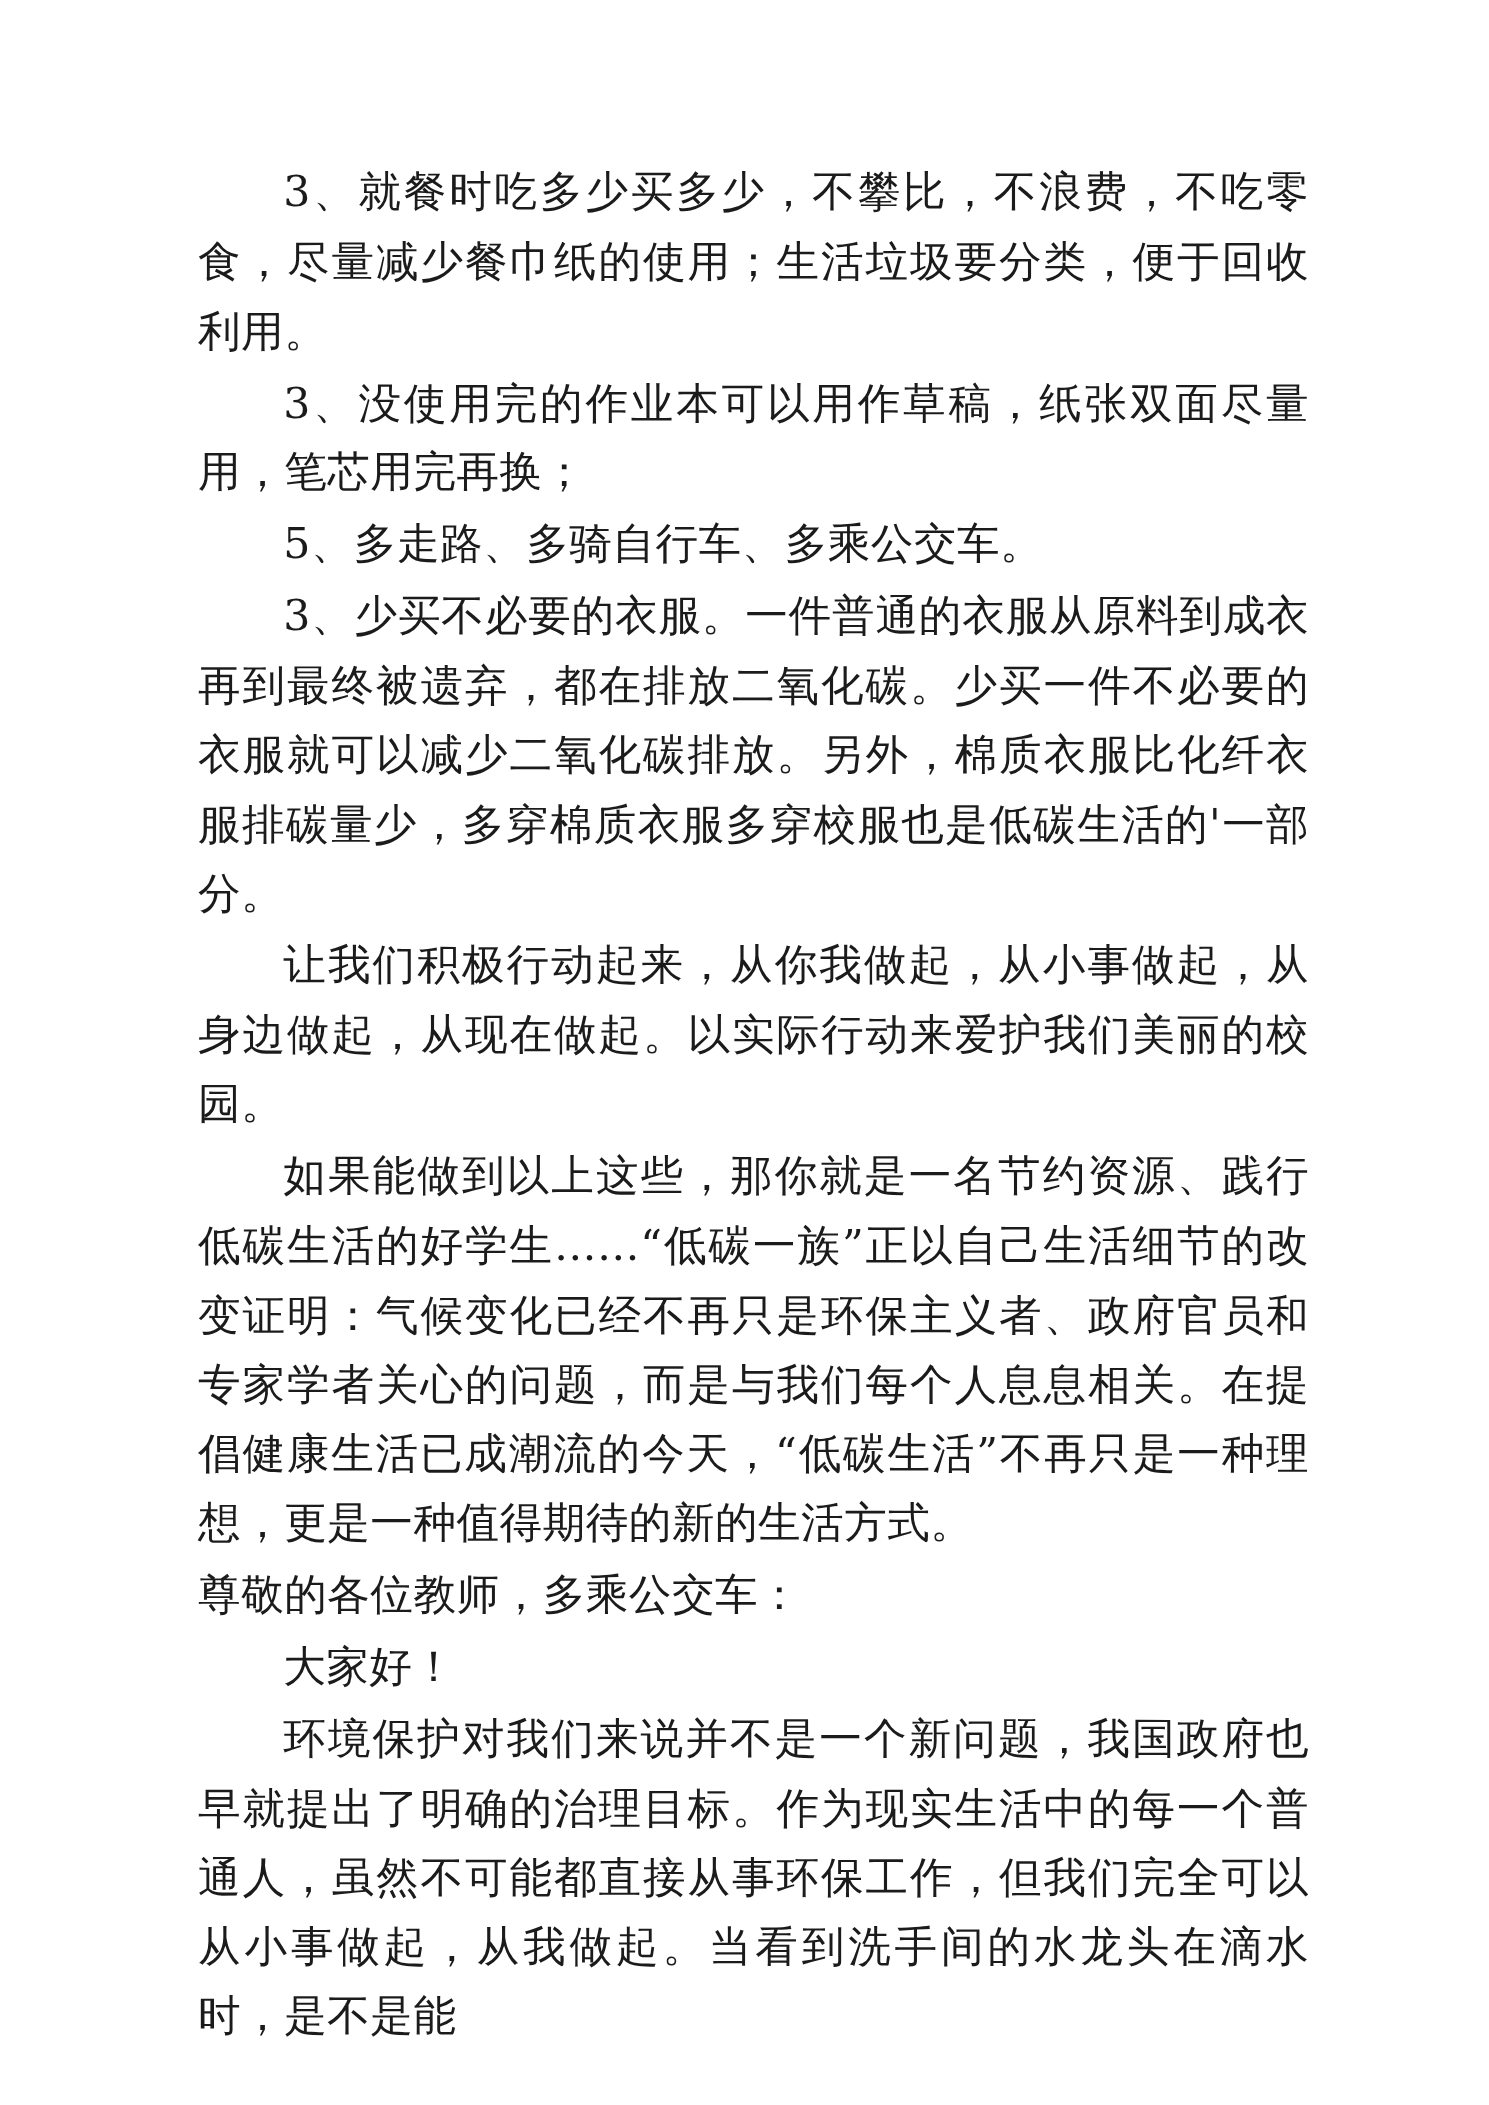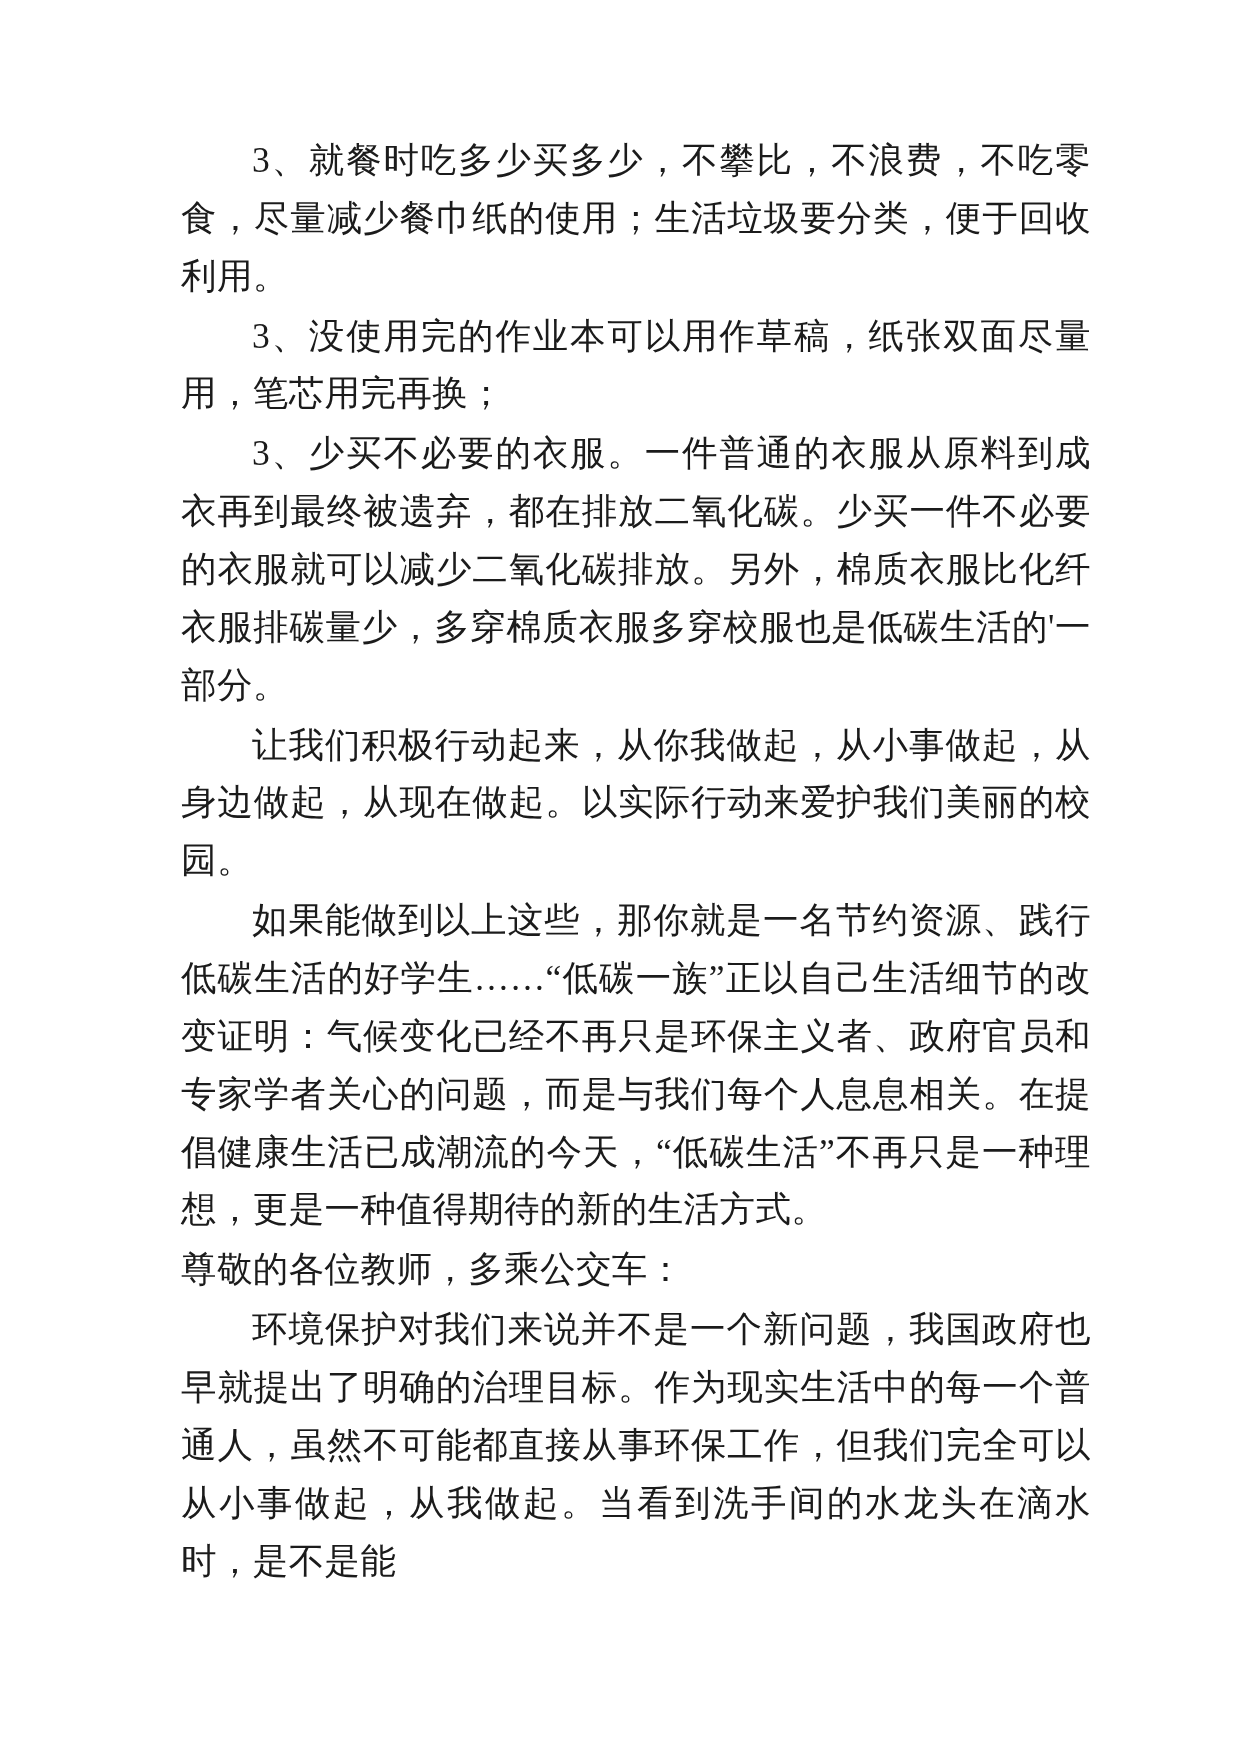--- a/index.html
+++ b/index.html
@@ -23,40 +23,41 @@
   }
   .doc-body {
     font-size: 35.5px;
     line-height: 1.63;
     text-align: justify;
     text-justify: inter-ideograph;
     letter-spacing: 0.4px;
     color: #1b1b1b;
   }
   p {
-    margin: 0 0 2px 16px;
-    font-family: Liberation Serif, serif;
+    margin: 0 0 2px 0;
   }
   p.indent {
     text-indent: 2em;
   }
   p.noindent {
     text-indent: 0;
   }
   p.heading {
     text-indent: 0;
     margin-top: 4px;
   }
 </style>
 </head>
 <body>
 
 <div class="page">
   <div class="doc-body">
     <p class="indent">3、就餐时吃多少买多少，不攀比，不浪费，不吃零食，尽量减少餐巾纸的使用；生活垃圾要分类，便于回收利用。</p>
     <p class="indent">3、没使用完的作业本可以用作草稿，纸张双面尽量用，笔芯用完再换；</p>
+    <p class="indent">5、多走路、多骑自行车、多乘公交车。</p>
     <p class="indent">3、少买不必要的衣服。一件普通的衣服从原料到成衣再到最终被遗弃，都在排放二氧化碳。少买一件不必要的衣服就可以减少二氧化碳排放。另外，棉质衣服比化纤衣服排碳量少，多穿棉质衣服多穿校服也是低碳生活的'一部分。</p>
     <p class="indent">让我们积极行动起来，从你我做起，从小事做起，从身边做起，从现在做起。以实际行动来爱护我们美丽的校园。</p>
     <p class="indent">如果能做到以上这些，那你就是一名节约资源、践行低碳生活的好学生……“低碳一族”正以自己生活细节的改变证明：气候变化已经不再只是环保主义者、政府官员和专家学者关心的问题，而是与我们每个人息息相关。在提倡健康生活已成潮流的今天，“低碳生活”不再只是一种理想，更是一种值得期待的新的生活方式。</p>
     <p class="noindent">尊敬的各位教师，多乘公交车：</p>
+    <p class="indent">大家好！</p>
     <p class="indent">环境保护对我们来说并不是一个新问题，我国政府也早就提出了明确的治理目标。作为现实生活中的每一个普通人，虽然不可能都直接从事环保工作，但我们完全可以从小事做起，从我做起。当看到洗手间的水龙头在滴水时，是不是能</p>
   </div>
 </div>
 
 </body></html>

